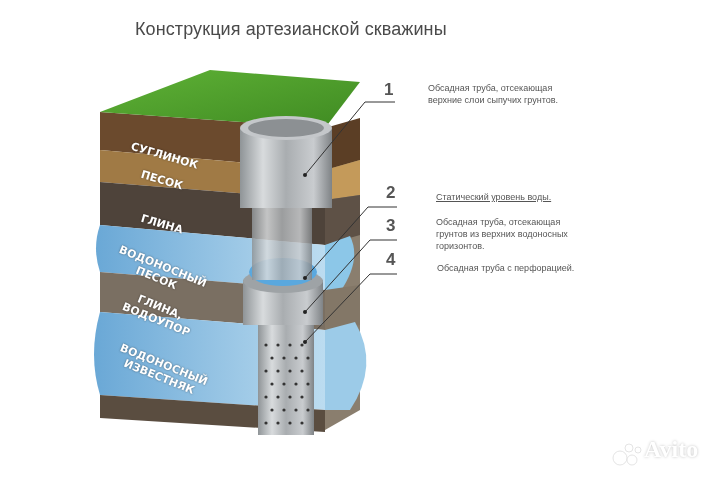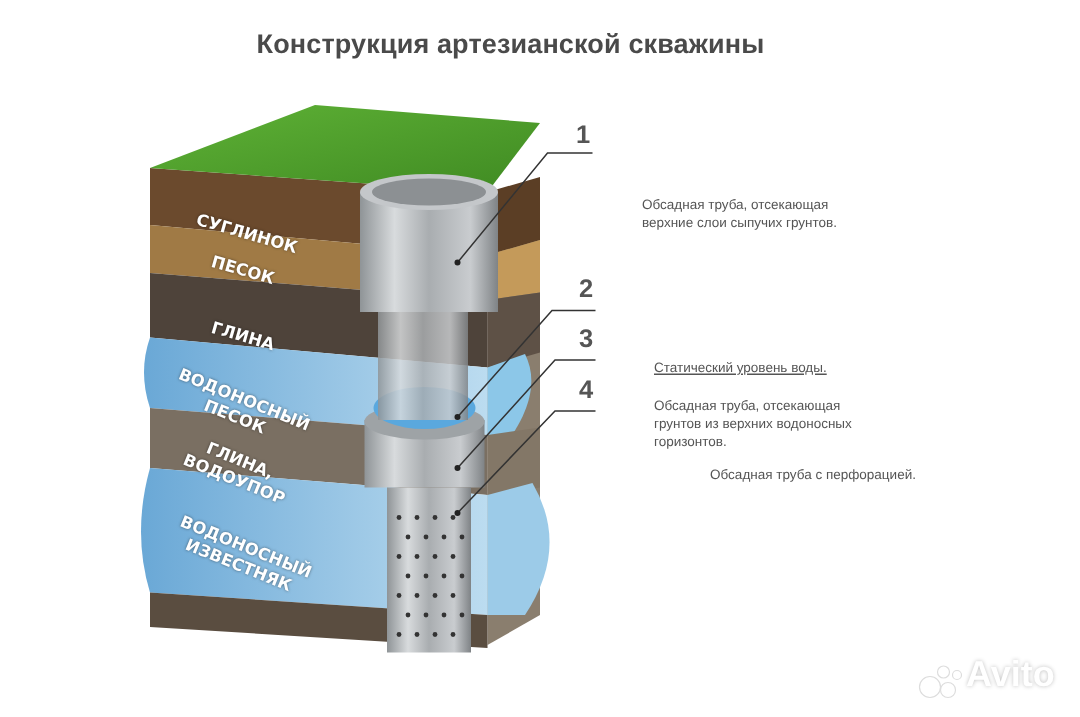--- a/index.html
+++ b/index.html
@@ -1,27 +1,27 @@
 <!DOCTYPE html>
 <html><head>
 <meta charset="utf-8">
 <style>
   html, body { margin:0; padding:0; }
   body { width:720px; height:478px; background:#ffffff; position:relative; overflow:hidden;
          font-family:"Liberation Sans", sans-serif; }
-  .title { position:absolute; left:135px; top:19px; font-size:18px; font-weight:bold; color:#4a4a4a;
-           font-family:"Liberation Sans", sans-serif; letter-spacing:0.1px;margin-left:36px; }
+  .title { position:absolute; left:135px; top:19px; font-size:18px; font-weight:normal; color:#4a4a4a;
+           font-family:"Liberation Sans", sans-serif; letter-spacing:0.1px; }
   .illustration { position:absolute; left:0; top:0; width:720px; height:478px; }
   .num { position:absolute; font-size:17px; font-weight:bold; color:#555; font-family:"Liberation Sans", sans-serif; }
-  .desc { position:absolute; font-size:9px; line-height:12px; color:#555; font-family:"Liberation Sans", sans-serif;margin-top:48px; }
+  .desc { position:absolute; font-size:9px; line-height:12px; color:#555; font-family:"Liberation Sans", sans-serif; }
   .layer-label { position:absolute; color:#fff; font-weight:bold; font-size:11px; text-transform:uppercase;
                  font-family:"DejaVu Sans", sans-serif; text-shadow:0 0 2px rgba(0,0,0,0.5); white-space:nowrap;
                  transform-origin:left top; line-height:13px; text-align:center; }
   .watermark { position:absolute; left:612px; top:436px; font-size:24px; font-weight:bold; color:#fff;
-               text-shadow:0 0 3px rgba(0,0,0,0.25); font-family:Liberation Sans, sans-serif; }
+               text-shadow:0 0 3px rgba(0,0,0,0.25); font-family:Liberation Serif, serif; }
   .wm-dots { position:absolute; left:612px; top:440px; width:30px; height:28px; }
 </style>
 </head>
 <body>
 
 <div class="title">Конструкция артезианской скважины</div>
 
 <svg class="illustration" viewBox="0 0 720 478" xmlns="http://www.w3.org/2000/svg">
   <defs>
     <linearGradient id="pipeG" x1="0" x2="1" y1="0" y2="0">
@@ -127,21 +127,21 @@
 <div class="num" style="left:384px;top:80px;">1</div>
 <div class="desc" style="left:428px;top:82px;width:140px;">Обсадная труба, отсекающая верхние слои сыпучих грунтов.</div>
 
 <div class="num" style="left:386px;top:183px;">2</div>
 <div class="desc" style="left:436px;top:191px;width:160px;text-decoration:underline;">Статический уровень воды.</div>
 
 <div class="num" style="left:386px;top:216px;">3</div>
 <div class="desc" style="left:436px;top:216px;width:150px;">Обсадная труба, отсекающая грунтов из верхних водоносных горизонтов.</div>
 
 <div class="num" style="left:386px;top:250px;">4</div>
-<div class="desc" style="left:457px;top:262px;width:170px;text-align:center;">Обсадная труба с перфорацией.</div>
+<div class="desc" style="left:437px;top:262px;width:170px;">Обсадная труба с перфорацией.</div>
 
 <svg class="wm-dots" viewBox="0 0 30 28">
   <circle cx="8" cy="18" r="7" fill="#fff" stroke="#ddd" stroke-width="0.8"></circle>
   <circle cx="20" cy="20" r="5" fill="#fff" stroke="#ddd" stroke-width="0.8"></circle>
   <circle cx="17" cy="8" r="4" fill="#fff" stroke="#ddd" stroke-width="0.8"></circle>
   <circle cx="26" cy="10" r="3" fill="#fff" stroke="#ddd" stroke-width="0.8"></circle>
 </svg>
 <div class="watermark" style="left:644px;">Avito</div>
 
 </body></html>

